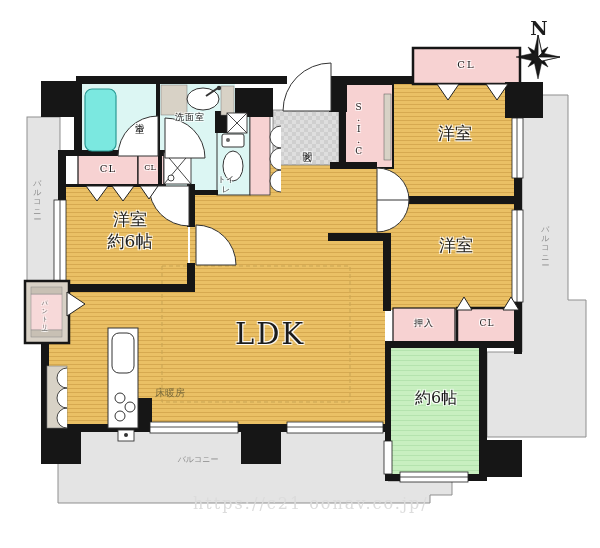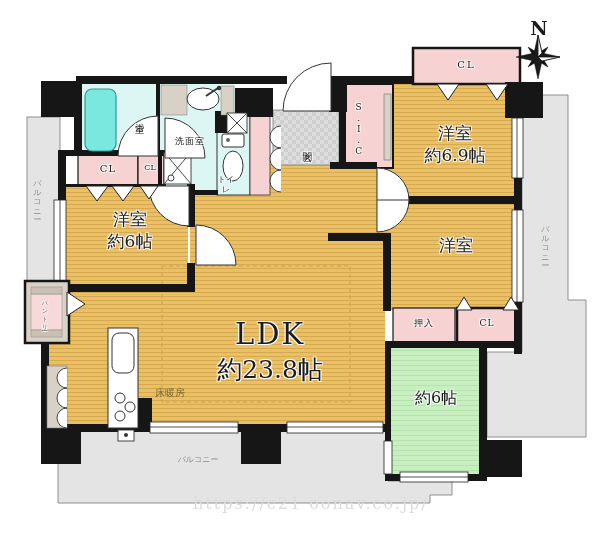--- a/index.html
+++ b/index.html
@@ -217,43 +217,41 @@
     <polygon points="538,35 542,53 560,57 542,61 538,79 534,61 516,57 534,53" fill="#1a1a1a"></polygon>
     <polygon points="538,35 542,53 538,57" fill="#ffffff" stroke="#111" stroke-width="0.8"></polygon>
     <polygon points="560,57 542,61 538,57" fill="#ffffff" stroke="#111" stroke-width="0.8"></polygon>
   </g>
 </svg>
 
 <div class="lbl north" style="left:527px;top:16px;width:24px;">N</div>
 
 <div class="lbl" style="left:390px;top:122px;width:130px;">
   <div class="room-main">洋室</div>
-  <div class="room-main">約6.9帖</div>
 </div>
 
 <div class="lbl" style="left:392px;top:234px;width:128px;">
   <div class="room-main">洋室</div>
 </div>
 
 <div class="lbl" style="left:75px;top:208px;width:110px;">
   <div class="room-main">洋室</div>
   <div class="room-main">約6帖</div>
 </div>
 
 <div class="lbl" style="left:390px;top:388px;width:92px;">
   <div style="font-size:16px;">約6帖</div>
 </div>
 
 <div class="lbl" style="left:170px;top:316px;width:200px;">
   <div class="ldk-name">LDK</div>
-  <div class="ldk-size">約23.8帖</div>
 </div>
 
 <div class="lbl vtext" style="left:133px;top:95px;height:44px;font-size:9px;">浴室</div>
-<div class="lbl small-lbl" style="left:166px;top:136px;width:48px;">洗面室</div>
+<div class="lbl small-lbl" style="left:166px;top:112px;width:48px;">洗面室</div>
 <div class="lbl tiny-lbl" style="left:217px;top:175px;width:18px;">トイレ</div>
 <div class="lbl vtext" style="left:301px;top:121px;height:48px;font-size:9.5px;">玄関</div>
 <div class="lbl vtext" style="left:352px;top:98px;height:62px;font-size:9px;">S.I.C</div>
 <div class="lbl vtext" style="left:41px;top:294px;height:36px;font-size:6px;color:#666;">パントリー</div>
 
 <div class="lbl" style="left:413px;top:58px;width:107px;font-size:10px;letter-spacing:2px;">CL</div>
 <div class="lbl" style="left:80px;top:162px;width:56px;font-size:10px;letter-spacing:1px;">CL</div>
 <div class="lbl" style="left:138px;top:163px;width:24px;font-size:8px;">CL</div>
 <div class="lbl" style="left:457px;top:318px;width:60px;font-size:9px;letter-spacing:1px;">CL</div>
 <div class="lbl small-lbl" style="left:393px;top:318px;width:62px;">押入</div>

